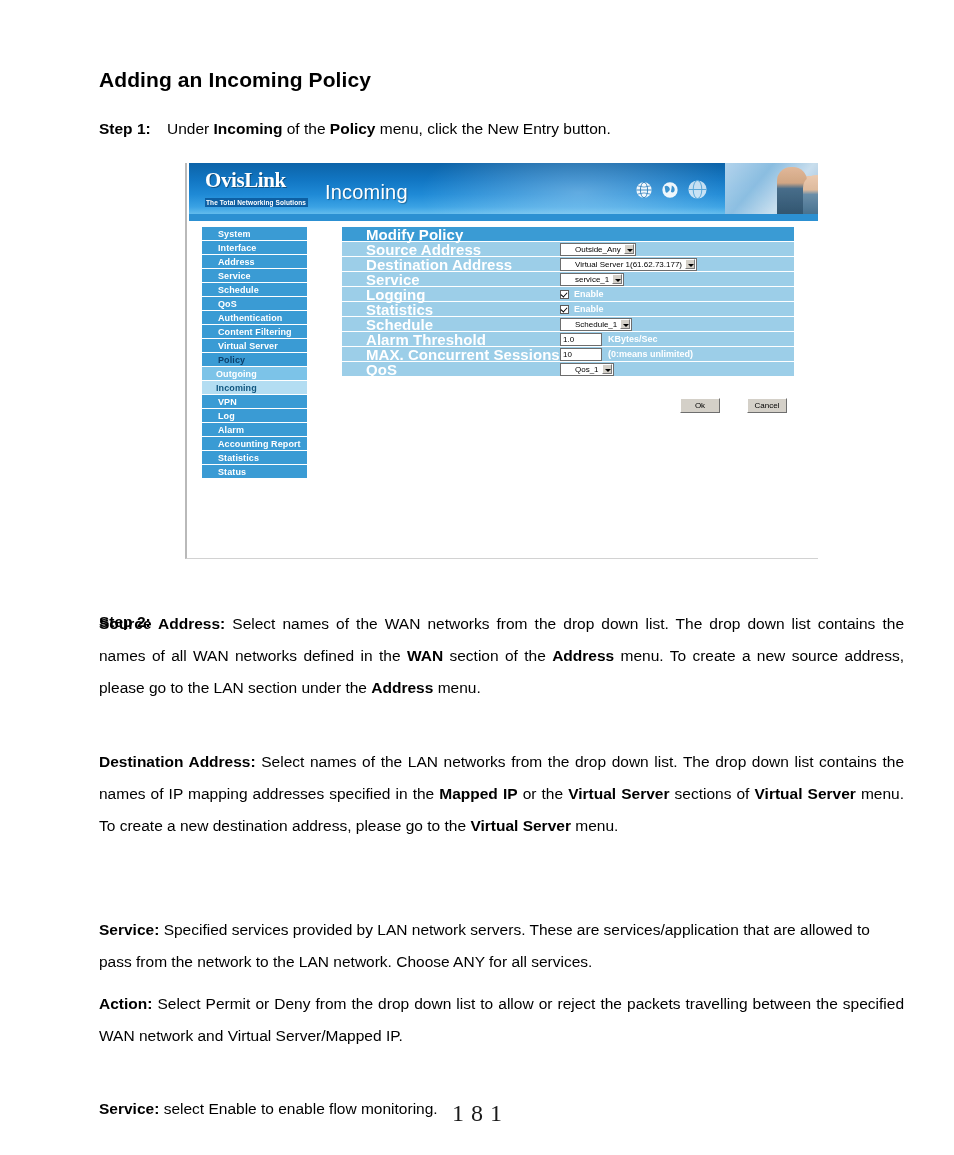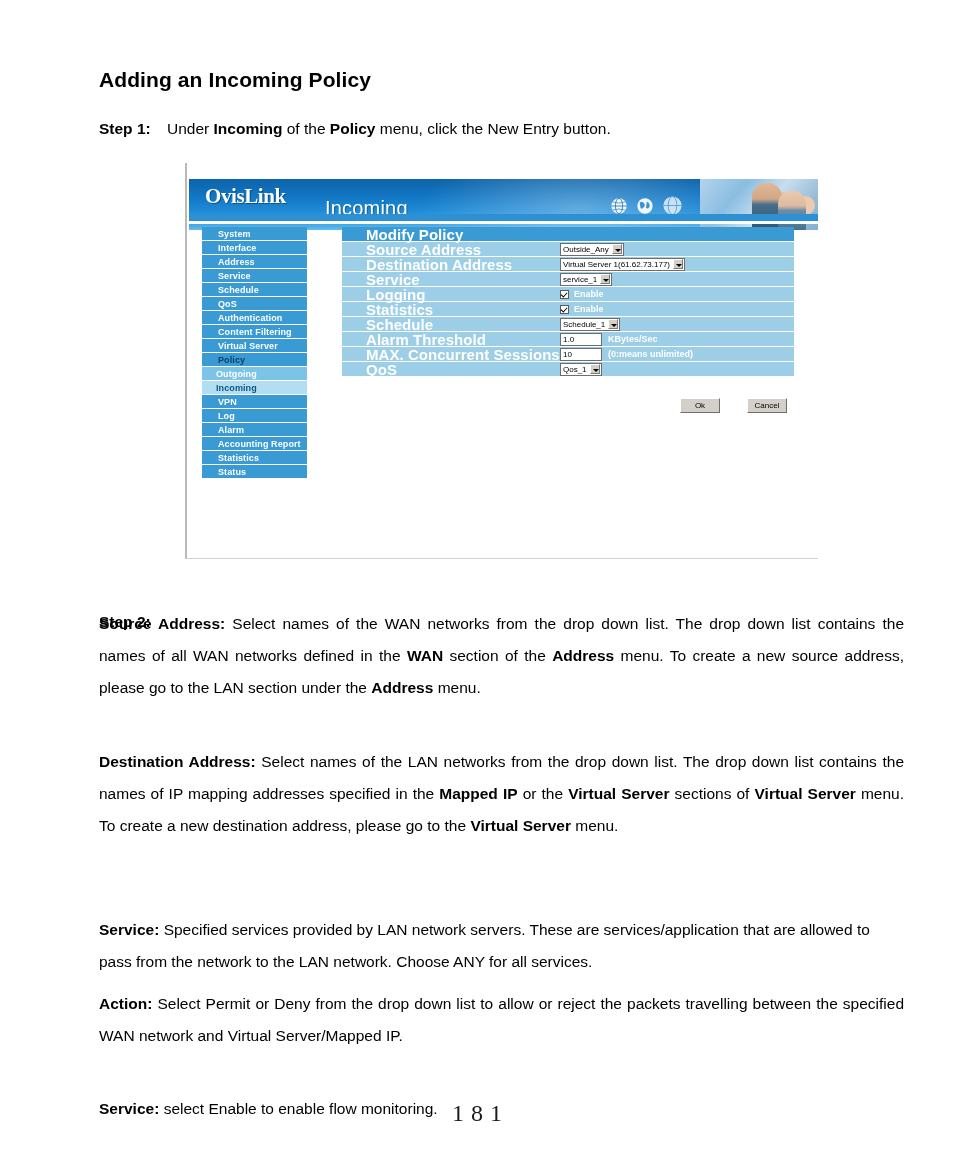--- a/index.html
+++ b/index.html
@@ -91,25 +91,26 @@
     position: absolute;
     left: 2px; top: 0;
     width: 631px;
     height: 394px;
     background: #ffffff;
   }
 
   
   .banner {
     position: absolute;
-    left: 0; top: 16px;
+    left: 0; top: 0;
     width: 631px;
     height: 51px;
     background: linear-gradient(180deg, #0c63a8 0%, #1277c4 35%, #1f8ad6 62%, #3aa2e4 86%, #63bced 100%);
     overflow: hidden;
+    padding-left: 25px;
   }
   .banner-glow {
     position: absolute;
     left: 230px; top: -30px;
     width: 320px; height: 120px;
     background: radial-gradient(ellipse at center, rgba(255,255,255,0.30) 0%, rgba(255,255,255,0) 70%);
   }
   .logo {
     position: absolute;
     left: 16px;
@@ -276,21 +277,21 @@
   .sel {
     display: inline-flex;
     align-items: center;
     height: 13px;
     background: #ffffff;
     border: 1px solid #6d6d6d;
     box-sizing: border-box;
     font-size: 8px;
     color: #000000;
     font-weight: normal;
-    padding: 0 1px 0 2px;
+    padding: 0 1px 0 14px;
   }
   .sel .txt { padding-right: 3px; line-height: 11px; }
   .sel .arrow {
     width: 10px; height: 10px;
     background: #d4d0c8;
     border: 1px solid #7a7a7a;
     border-top-color: #ffffff;
     border-left-color: #ffffff;
     box-sizing: border-box;
     position: relative;

